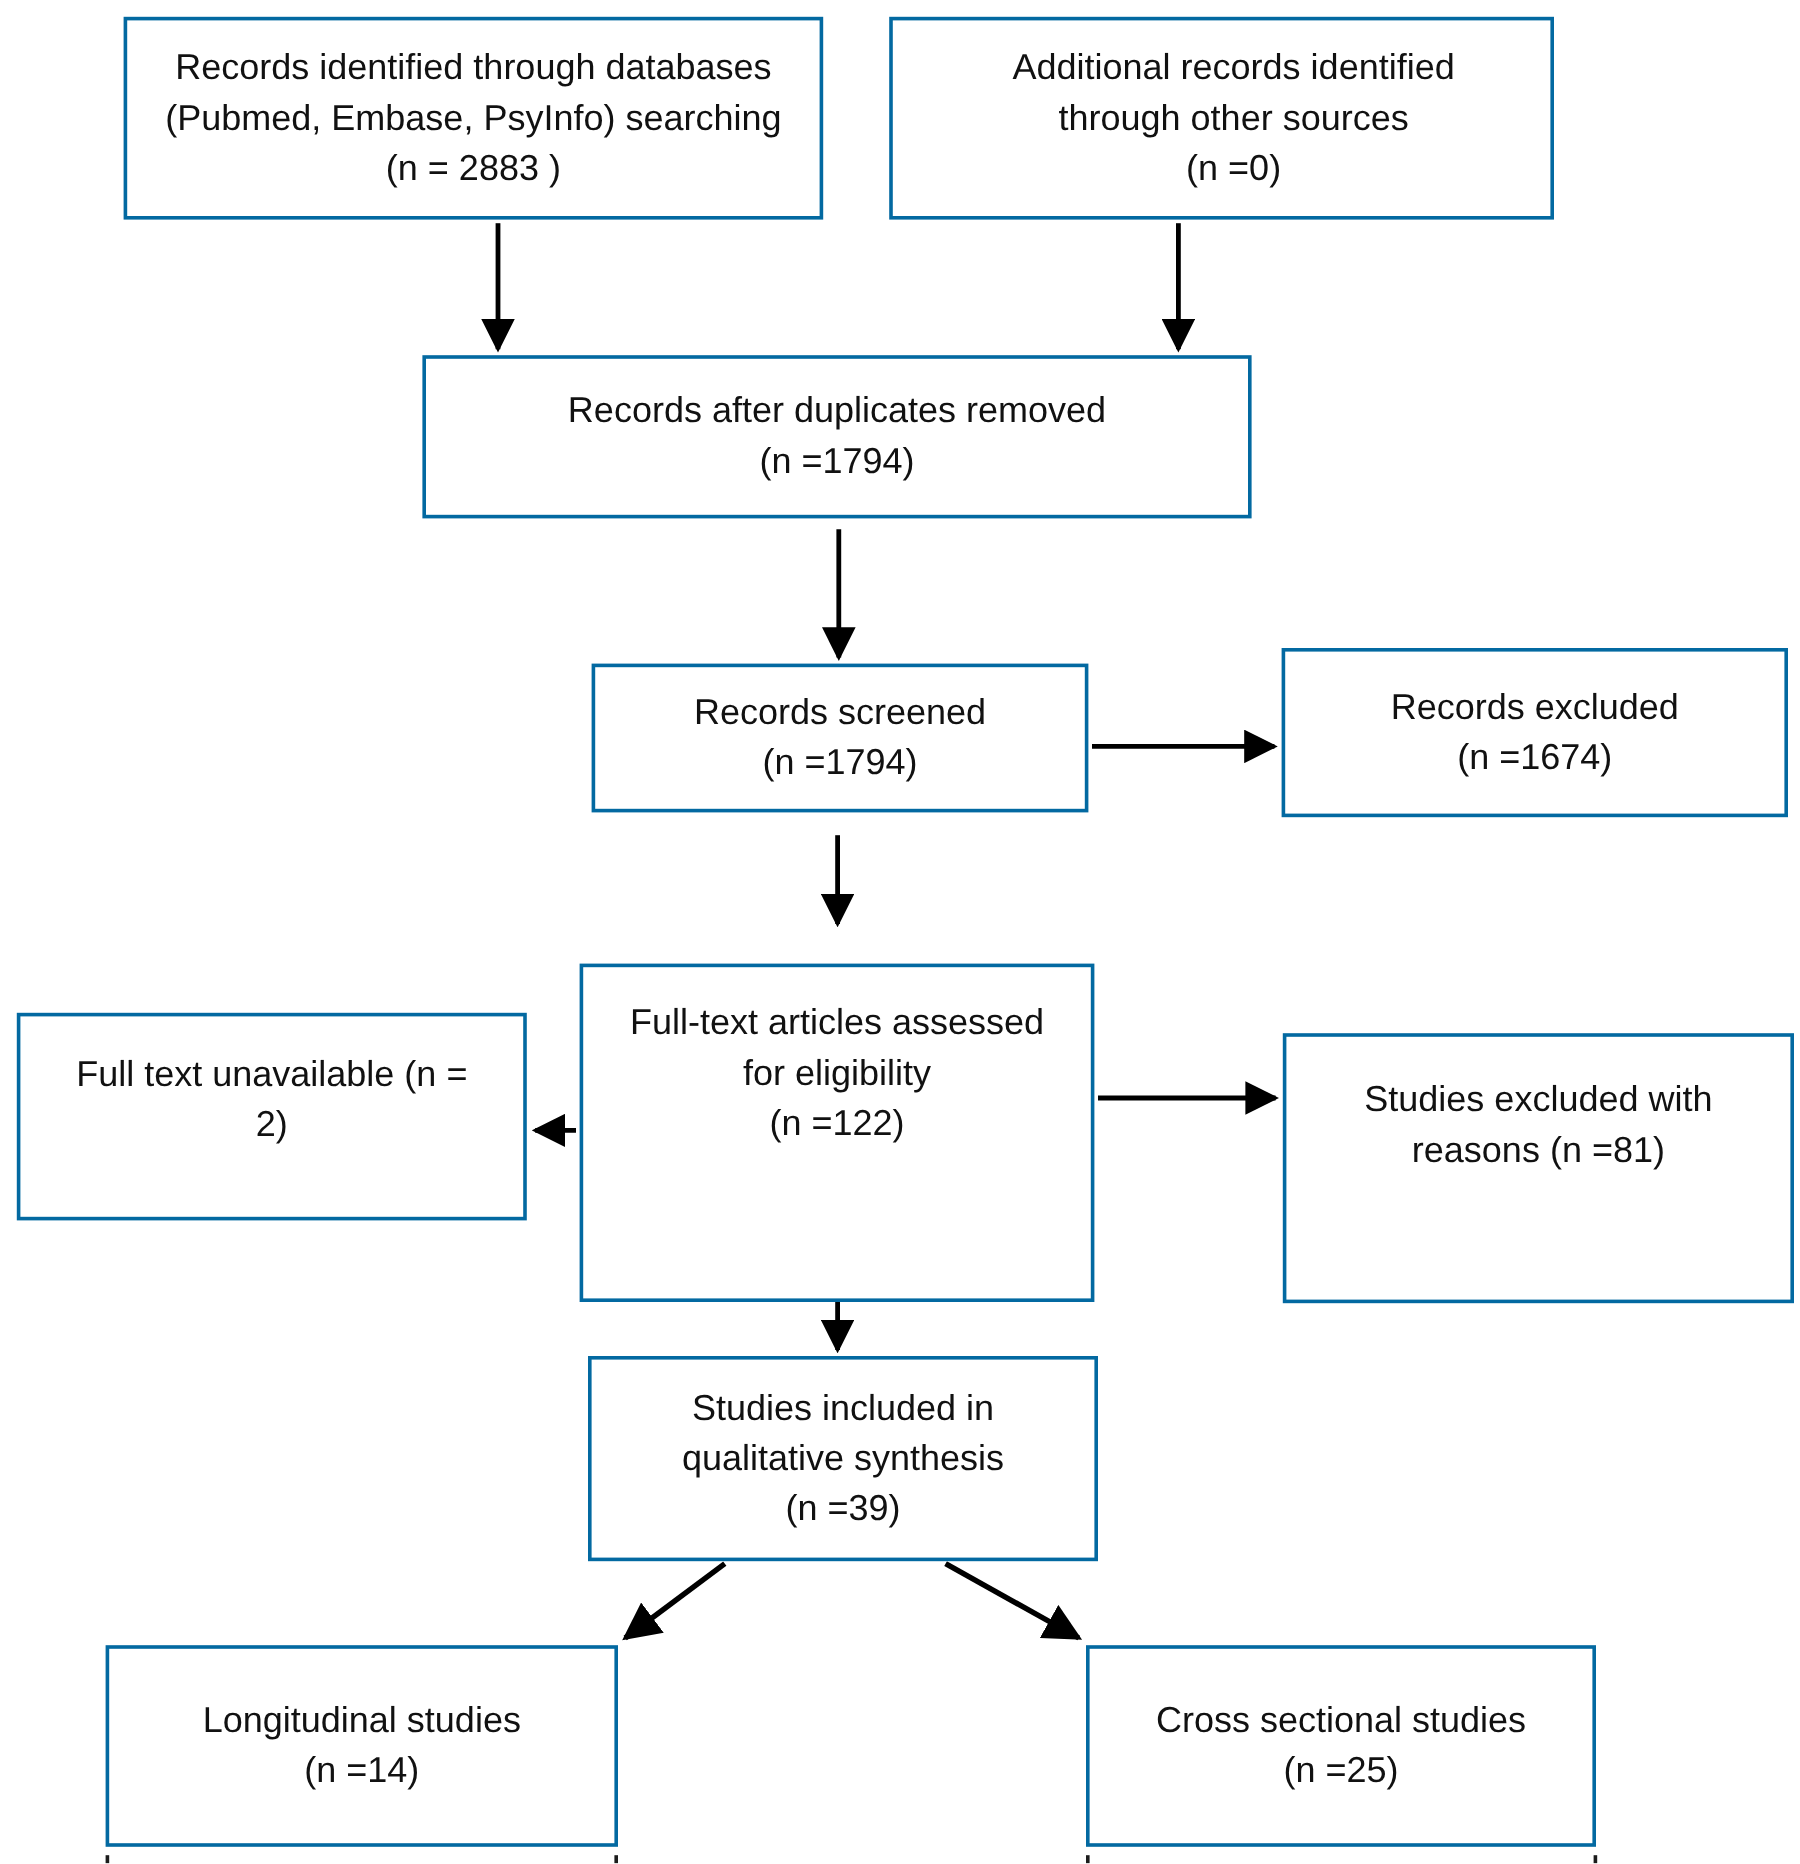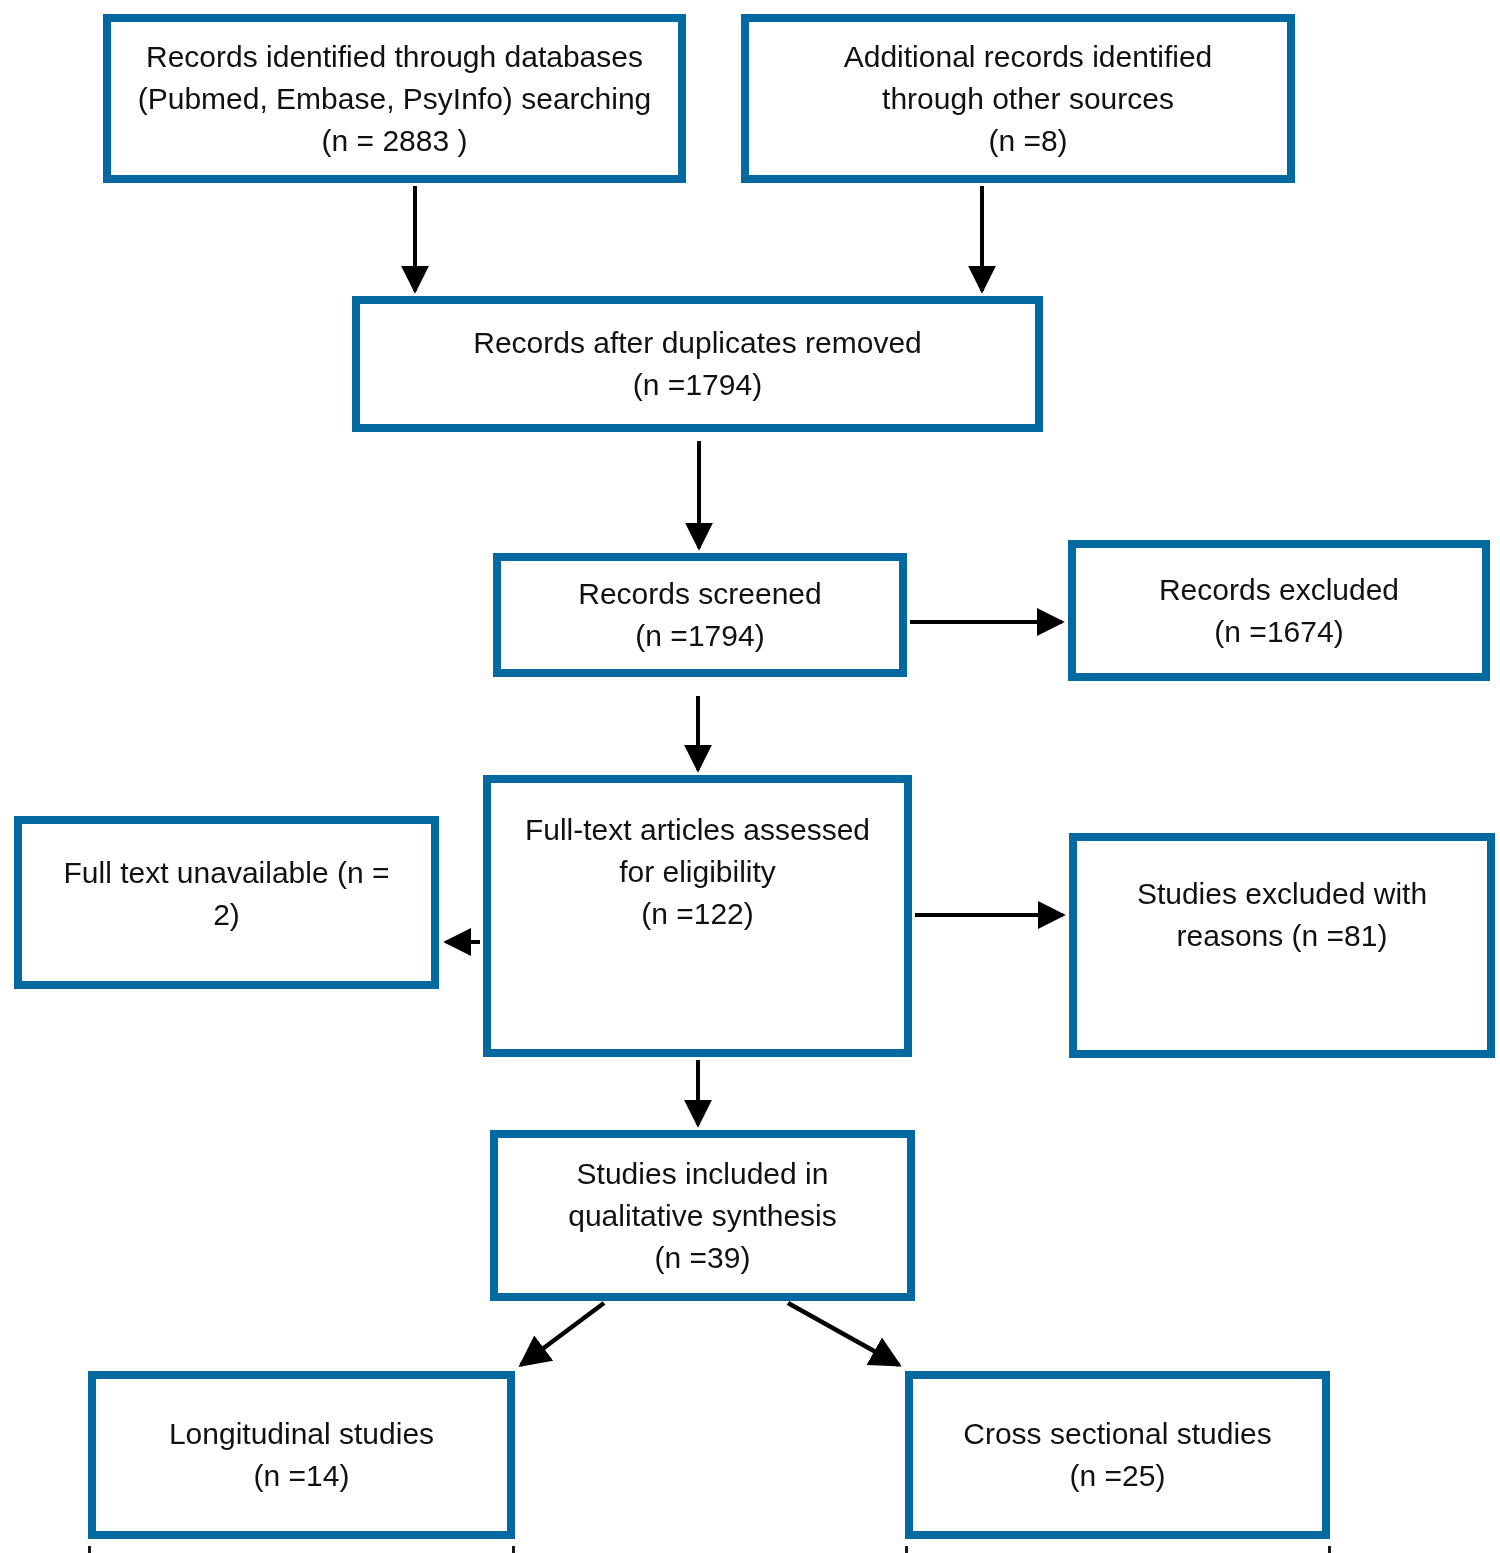--- a/index.html
+++ b/index.html
@@ -13,31 +13,31 @@
     overflow: hidden;
   }
   svg.arrow-layer {
     position: absolute;
     left: 0; top: 0;
     width: 1500px; height: 1553px;
   }
   .box {
     position: absolute;
     box-sizing: border-box;
-    border: 8px solid #0369a1;
+    border: 3px solid #0369a1;
     background: #ffffff;
     display: flex;
     flex-direction: column;
     align-items: center;
     justify-content: center;
     text-align: center;
     font-size: 30px;
     line-height: 42px;
   }
-  .box.top-align { justify-content: flex-start; }
+  .box.top-align { justify-content: flex-start; margin-top: 28px; }
 
   #box-records-identified    { left: 103px;  top: 14px;   width: 583px; height: 169px; }
   #box-additional-records    { left: 741px;  top: 14px;   width: 554px; height: 169px; padding-left: 20px; }
   #box-duplicates-removed    { left: 352px;  top: 296px;  width: 691px; height: 136px; }
   #box-records-screened      { left: 493px;  top: 553px;  width: 414px; height: 124px; }
   #box-records-excluded      { left: 1068px; top: 540px;  width: 422px; height: 141px; }
   #box-fulltext-assessed     { left: 483px;  top: 775px;  width: 429px; height: 282px; padding-top: 26px; }
   #box-fulltext-unavailable  { left: 14px;   top: 816px;  width: 425px; height: 173px; padding-top: 28px; }
   #box-studies-excluded      { left: 1069px; top: 833px;  width: 426px; height: 225px; padding-top: 32px; }
   #box-qualitative-synthesis { left: 490px;  top: 1130px; width: 425px; height: 171px; }
@@ -81,21 +81,21 @@
 
   <div class="box" id="box-records-identified">
     <div>Records identified through databases</div>
     <div>(Pubmed, Embase, PsyInfo) searching</div>
     <div>(n = 2883 )</div>
   </div>
 
   <div class="box" id="box-additional-records">
     <div>Additional records identified</div>
     <div>through other sources</div>
-    <div>(n =8)</div>
+    <div>(n =0)</div>
   </div>
 
   <div class="box" id="box-duplicates-removed">
     <div>Records after duplicates removed</div>
     <div>(n =1794)</div>
   </div>
 
   <div class="box" id="box-records-screened">
     <div>Records screened</div>
     <div>(n =1794)</div>

